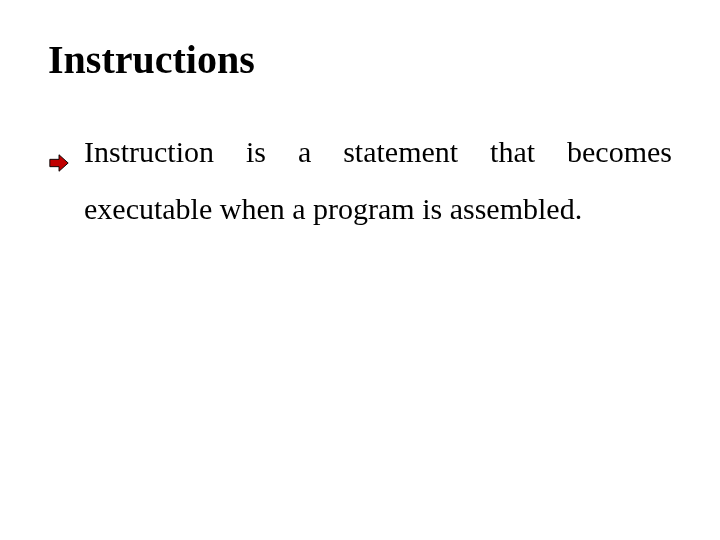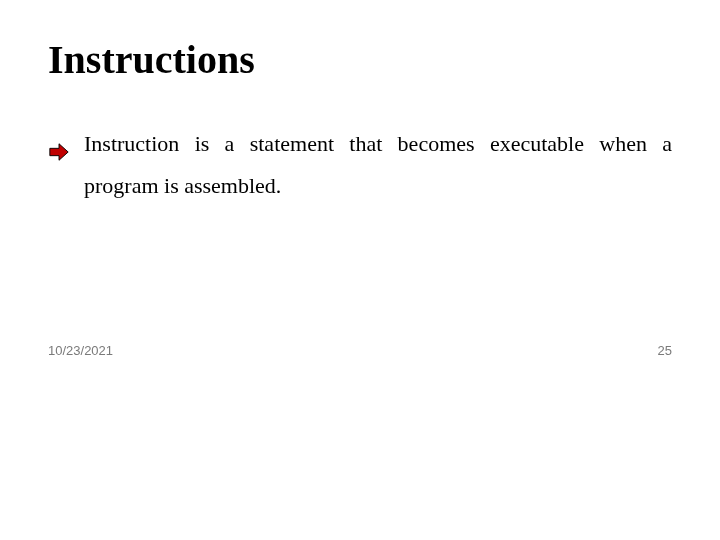--- a/index.html
+++ b/index.html
@@ -1,36 +1,32 @@
 <!DOCTYPE html>
 <html><head>
 <meta charset="utf-8">
 <style>
   * { margin: 0; padding: 0; box-sizing: border-box; }
   html, body { width: 720px; height: 540px; background: #fff; font-family: "Times New Roman", Times, serif; color: #000; }
   .slide { position: relative; width: 720px; height: 380px; padding: 36px 48px 0 48px; }
   .title { font-size: 40px; font-weight: bold; margin-bottom: 40px; }
   .bullets { list-style: none; }
-  .bullets > li { position: relative; padding-left: 36px; font-size: 22px; line-height: 1.9; text-align: justify; margin-bottom: 24px; }
+  .bullets > li { position: relative; padding-left: 36px; font-size: 30px; line-height: 1.9; text-align: justify; margin-bottom: 24px; }
   .arrow { position: absolute; left: 0; top: 12px; width: 22px; height: 22px; }
   .footer { position: absolute; left: 48px; right: 48px; bottom: 22px; display: flex; justify-content: space-between; font-size: 13px; color: #7a7a7a; font-family: Arial, Helvetica, sans-serif; }
 </style>
 </head>
 <body>
 
 <div class="slide">
   <h1 class="title">Instructions</h1>
   <ul class="bullets">
     <li>
       <span class="arrow">
         <svg viewBox="0 0 24 24" width="22" height="22">
           <path d="M2 8 L12 8 L12 3 L22 12 L12 21 L12 16 L2 16 Z" stroke-width="1" fill="#c00000"></path>
           <path d="M2 8 L12 8 L12 3 L22 12 L12 21 L12 16 L2 16 Z" fill="none" stroke-width="1" stroke="#000000"></path>
         </svg>
       </span>
       <span>Instruction is a statement that becomes executable when a program is assembled.</span>
     </li>
   </ul>
-  <div class="footer">
-    <span>10/23/2021</span>
-    <span>25</span>
-  </div>
 </div>
 
 </body></html>

